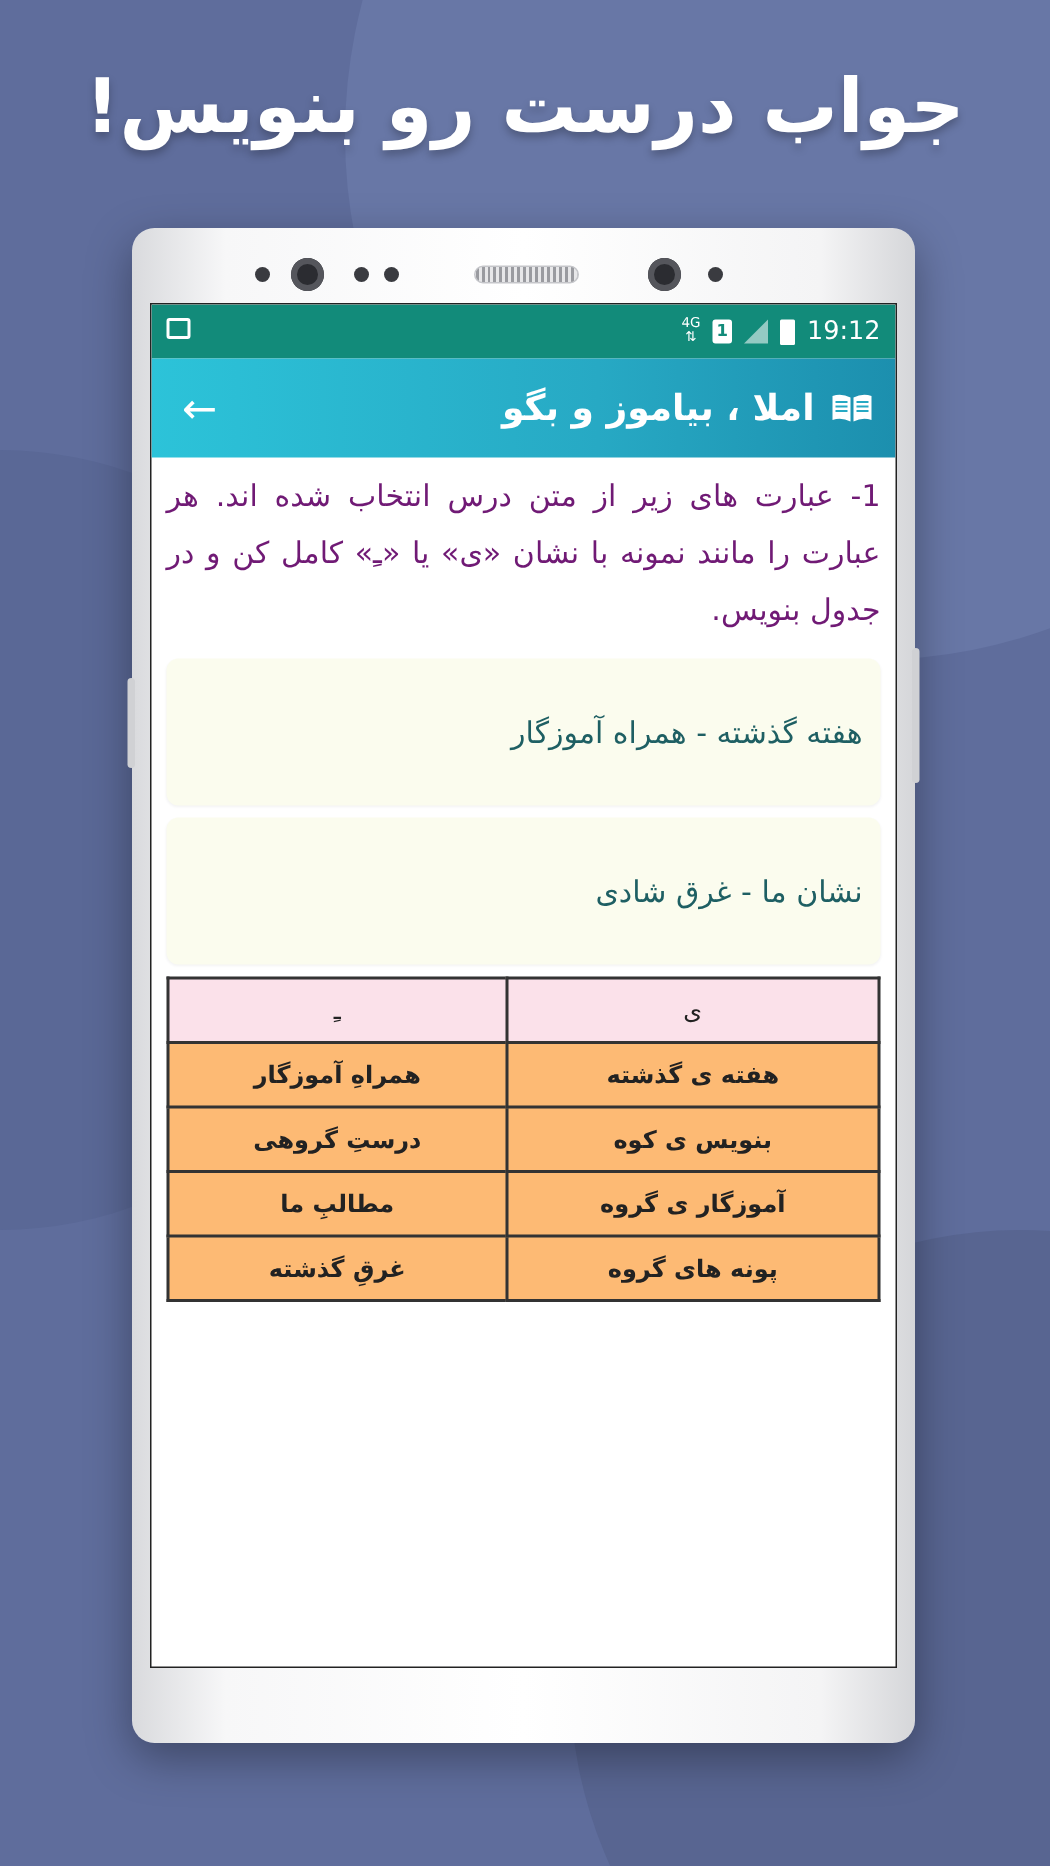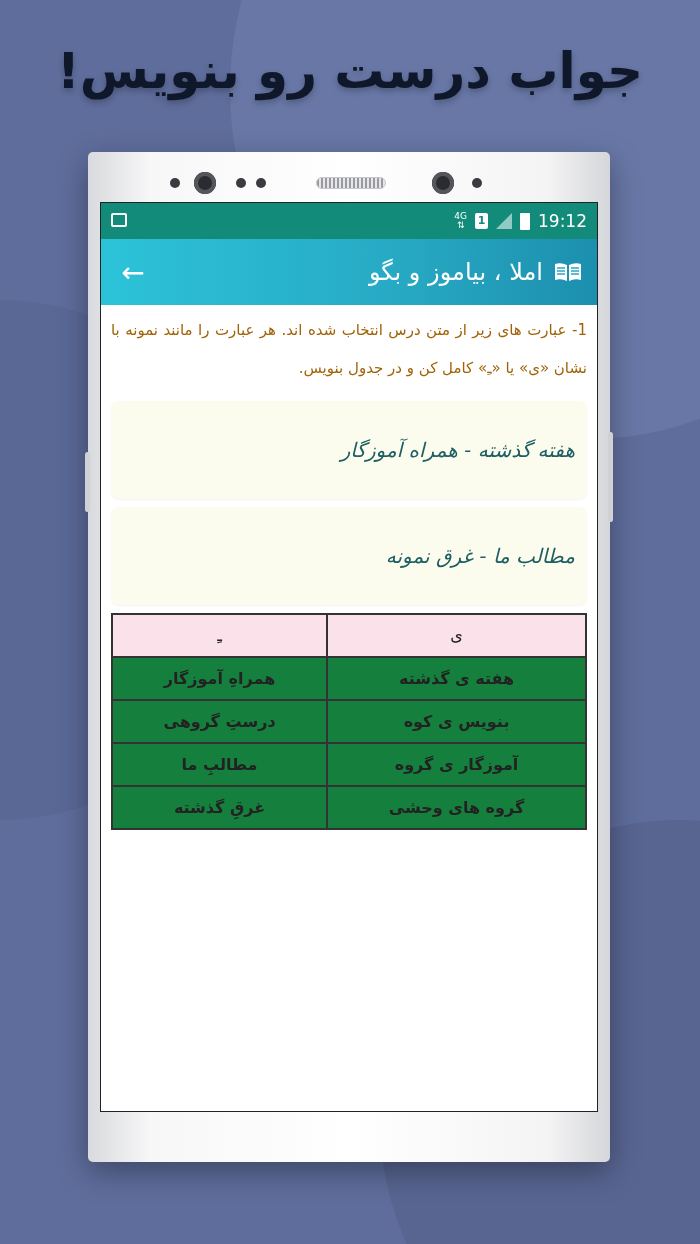--- a/index.html
+++ b/index.html
@@ -12,27 +12,27 @@
   .bg-circle {
     position: absolute; border-radius: 50%;
     background: #55628f;
   }
   .bg-c1 { width: 700px; height: 700px; left: 230px; top: -260px; background:#6877a6; }
   .bg-c2 { width: 520px; height: 520px; left: -260px; top: 300px; background:#5a6896; }
   .bg-c3 { width: 600px; height: 600px; left: 380px; top: 820px; background:#586591; }
   .headline {
     position: absolute; left: 0; top: 42px; width: 700px;
     text-align: center; direction: rtl;
-    color: #0f172a; font-weight: bold; font-size: 50px;
+    color: #ffffff; font-weight: bold; font-size: 50px;
     text-shadow: 0 3px 6px rgba(0,0,0,0.25);
   }
   .phone {
     position: absolute; left: 88px; top: 152px; width: 522px; height: 1010px;
     background: linear-gradient(90deg, #d9dadd 0%, #f7f7f8 12%, #ffffff 50%, #f4f4f5 88%, #d5d6d9 100%);
-    border-radius: 5px;
+    border-radius: 15px;
     box-shadow: 0 10px 30px rgba(0,0,0,0.35);
   }
   .phone-side-btn { position: absolute; background: #d0d1d4; border-radius: 3px; }
   .sensor-row { position: absolute; top: 20px; left: 0; width: 100%; height: 22px; }
   .dot { position: absolute; border-radius: 50%; background: #3a3b40; }
   .speaker {
     position: absolute; left: 228px; top: 5px; width: 70px; height: 12px;
     border-radius: 6px; background: repeating-linear-gradient(90deg,#9a9ba0 0 2px,#e7e7e9 2px 4px);
     border: 1px solid #c5c6ca;
   }
@@ -52,44 +52,43 @@
   .sb-sim { width: 13px; height: 16px; background:#fff; color:#128b7a; font-size:11px; font-weight:bold; text-align:center; line-height:16px; border-radius:2px; }
   .sb-signal { width:0; height:0; border-left: 16px solid transparent; border-bottom: 16px solid rgba(255,255,255,0.55); }
   .sb-battery { width: 10px; height: 17px; background:#fff; border-radius:1px; position: relative; }
   .toolbar {
     height: 66px;
     background: linear-gradient(90deg, #2cc3d9 0%, #27a9c4 60%, #1c8fae 100%);
     display: flex; align-items: center; padding: 0 14px; direction: rtl;
   }
   .tb-title-wrap { display: flex; align-items: center; gap: 10px; flex: 1; }
   .tb-book { width: 30px; height: 22px; position: relative; }
-  .tb-title { color: #fff; font-weight: normal; font-size: 24px; }
+  .tb-title { color: #fff; font-weight: bold; font-size: 24px; }
   .tb-back { color: #fff; font-size: 28px; width: 36px; text-align: center; cursor: pointer; }
   .content { padding: 6px 10px 0 10px; direction: rtl; }
   .intro {
-    font-size: 15px; line-height: 38px; color: #a16207; text-align: justify;
+    font-size: 20px; line-height: 38px; color: #701a75; text-align: justify;
   }
   .card {
     background: #fbfcee; border-radius: 8px; margin: 8px 0 0 0; height: 98px;
     display: flex; align-items: center; padding-right: 12px;
     font-size: 20px; color: #1e5f63;
     box-shadow: 0 1px 2px rgba(0,0,0,0.05);
-    font-style: italic;
   }
   .card:first-of-type { margin-top: 14px; }
   table.answer {
     width: 476px; margin: 8px auto 0 auto; border-collapse: collapse;
     direction: rtl; font-size: 16px; color: #222;
     border: 2px solid #333;
   }
   table.answer td, table.answer th {
     border: 2px solid #333; height: 43px; text-align: center; font-weight: bold;
   }
   table.answer th { background: #fbe1ea; font-weight: normal; }
-  table.answer td { background: #15803d; }
+  table.answer td { background: #fdba74; }
 </style>
 </head>
 <body>
 
 <div class="bg-circle bg-c1"></div>
 <div class="bg-circle bg-c2"></div>
 <div class="bg-circle bg-c3"></div>
 
 <div class="headline">جواب درست رو بنویس!</div>
 
@@ -135,21 +134,21 @@
       </div>
     </div>
 
     <div class="content">
       <p class="intro">1- عبارت های زیر از متن درس انتخاب شده اند. هر عبارت را مانند نمونه با نشان «ی» یا «ـِ» کامل کن و در جدول بنویس.</p>
 
       <div class="card">
           <span>هفته گذشته - همراه آموزگار</span>
         </div>
       <div class="card">
-          <span>مطالب ما - غرق نمونه</span>
+          <span>نشان ما - غرق شادی</span>
         </div>
 
       <table class="answer">
         <tbody>
             <tr>
           <th>ی</th>
           <th>ـِ</th>
         </tr>
         <tr>
           <td>هفته ی گذشته</td>
@@ -157,20 +156,20 @@
         </tr>
         <tr>
           <td>بنویس ی کوه</td>
           <td>درستِ گروهی</td>
         </tr>
         <tr>
           <td>آموزگار ی گروه</td>
           <td>مطالبِ ما</td>
         </tr>
         <tr>
-          <td>گروه های وحشی</td>
+          <td>پونه های گروه</td>
           <td>غرقِ گذشته</td>
         </tr>
       </tbody>
         </table>
     </div>
   </div>
 </div>
 
 </body></html>

